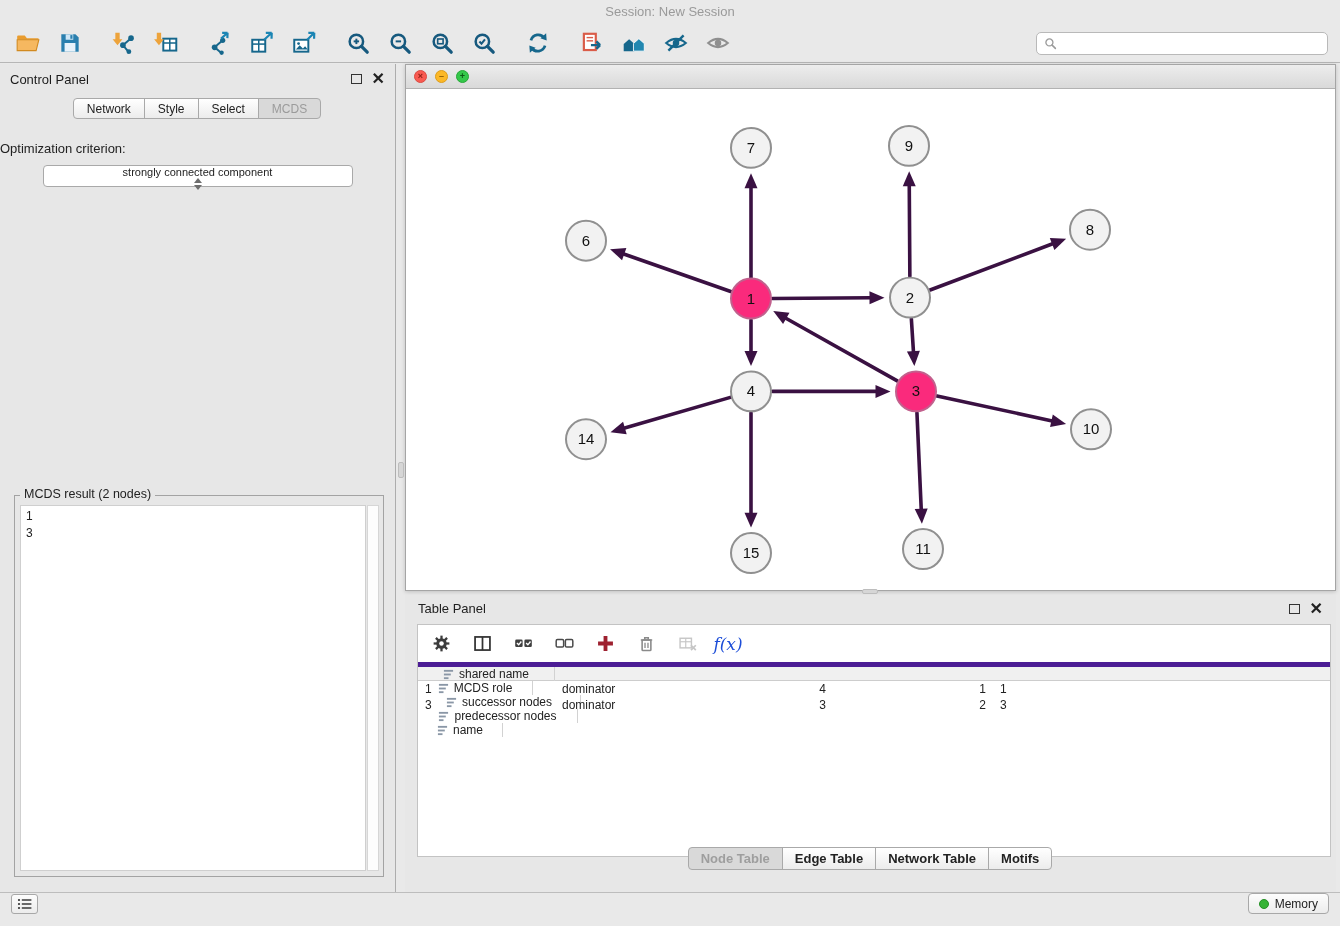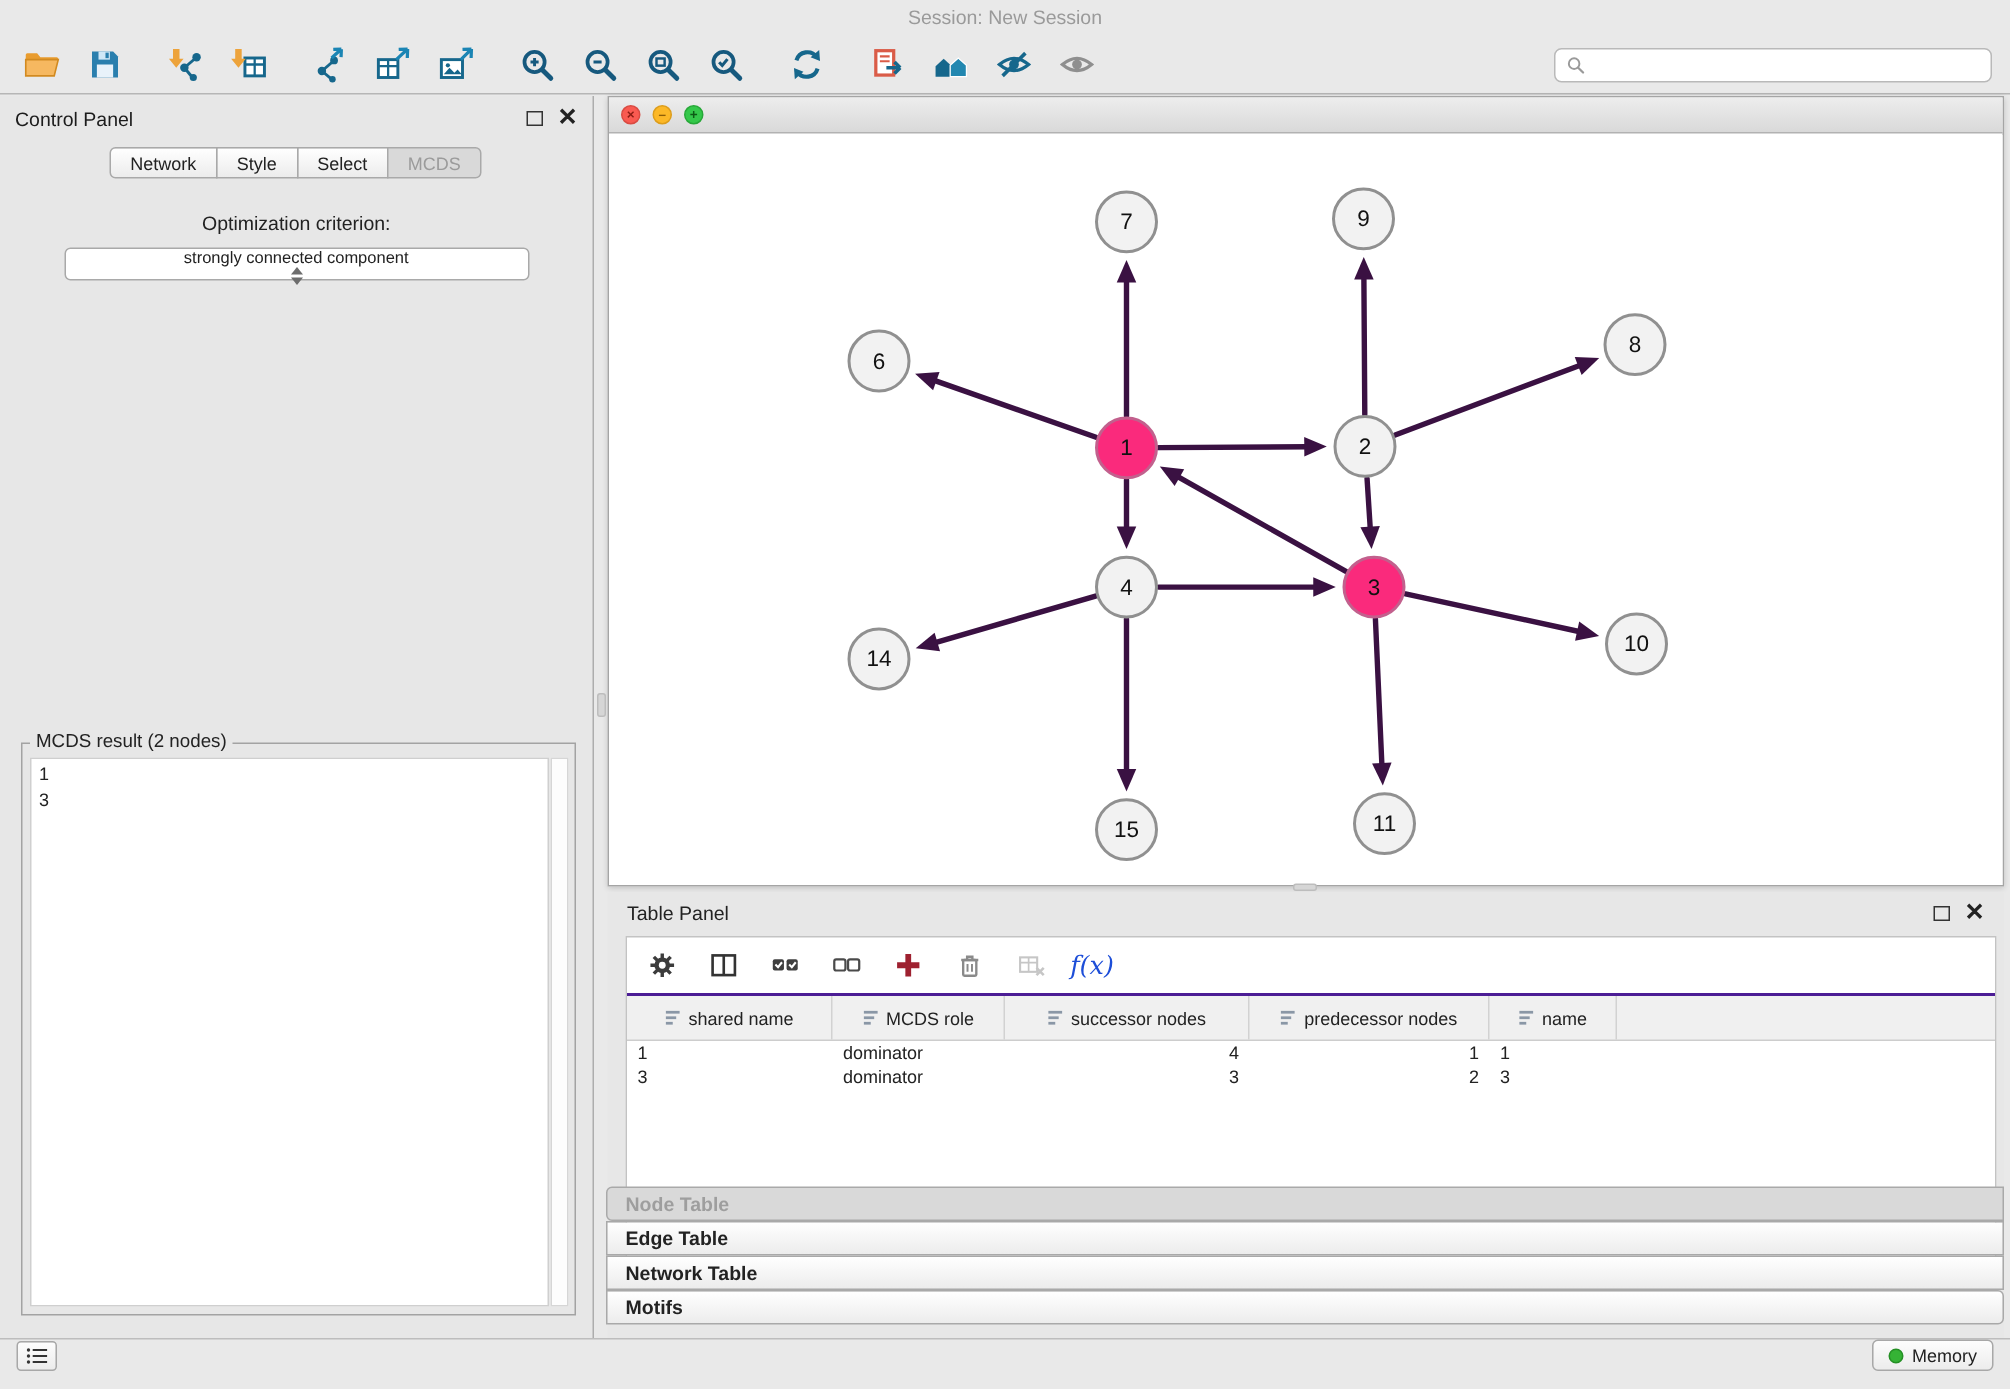--- a/index.html
+++ b/index.html
@@ -29,21 +29,21 @@
   .panel-header { height:30px; display:flex; align-items:center; padding:0 10px; font-size:13px; color:#1c1c1c; }
   .panel-header .spacer { flex:1; }
   .float-btn { width:11px; height:10px; border:1.5px solid #333; margin-right:10px; cursor:default; }
   .close-btn { font-size:16px; font-weight:bold; color:#222; line-height:14px; cursor:default; }
   .cp-tabs { display:flex; justify-content:center; margin-top:4px; }
   .cp-tab { border:1px solid #a9a9a9; background:linear-gradient(#ffffff,#ececec);
     padding:2px 13px; font-size:12px; margin-left:-1px; height:21px; line-height:16px; }
   .cp-tab:first-child { border-radius:4px 0 0 4px; }
   .cp-tab:last-child { border-radius:0 4px 4px 0; }
   .cp-tab.selected { background:#d9d9d9; color:#9b9b9b; }
-  .opt-label { text-align:center; margin-top:22px; font-size:13px; }
+  .opt-label { margin-top:22px; font-size:13px; }
   .combo { margin:9px auto 0; width:310px; height:22px; background:#fff;
     border:1px solid #a9a9a9; border-radius:4px; display:flex; align-items:center;
     padding:0 8px; font-size:11px;flex-direction:column; }
   .combo .val { flex:1; }
   .chevrons { display:flex; flex-direction:column; gap:2px; }
   .chevrons i { display:block; width:0; height:0; border-left:4px solid transparent; border-right:4px solid transparent; }
   .chev-up { border-bottom:5px solid #6d6d6d; }
   .chev-dn { border-top:5px solid #6d6d6d; }
   .btn-row { display:flex; justify-content:center; gap:13px; margin-top:13px; }
   .btn { height:21px; background:linear-gradient(#ffffff,#efefef); border:1px solid #a9a9a9;
@@ -73,30 +73,30 @@
   
   .table-panel { position:absolute; left:405px; top:595px; width:931px; height:297px; background:#e7e7e7; }
   .tp-header { height:27px; display:flex; align-items:center; padding:0 13px; font-size:13px; }
   .tp-header .spacer { flex:1; }
   .tp-body { position:absolute; left:12px; right:5px; top:29px; bottom:35px;
     background:#fff; border:1px solid #c3c3c3; overflow:hidden; }
   .tp-toolbar { height:37px; display:flex; align-items:center; padding:0 11px; gap:17px; }
   .tp-toolbar .tb-btn { width:24px; height:24px; }
   .tp-toolbar svg { width:21px; height:21px; }
   .fx { font-family:"DejaVu Serif", serif; font-style:italic; font-size:17px; color:#1d4ed8; }
-  .table-header { display:flex; height:32px; background:#f0f0f0;
-    border-top:2px solid #4c1d95; border-bottom:1px solid #cdcdcd; font-size:12px; }
+  .table-header { display:flex; height:19px; background:#f0f0f0;
+    border-top:5px solid #4c1d95; border-bottom:1px solid #cdcdcd; font-size:12px;flex-direction:column; }
   .th-cell { display:flex; align-items:center; justify-content:center; gap:5px;
     border-right:1px solid #d2d2d2; padding:0 4px; }
   .tr { display:flex; height:16px; font-size:12px; align-items:center; }
   .td { padding:0 7px; overflow:hidden; white-space:nowrap; }
   .col0 { width:137px; } .col1 { width:115px; } .col2 { width:163px; }
   .col3 { width:160px; } .col4 { width:85px; }
   .align-right { text-align:right; }
-  .tp-tabs { position:absolute; bottom:9px; left:0; right:0; display:flex; justify-content:center;flex-direction:column; }
+  .tp-tabs { position:absolute; bottom:22px; left:0; right:0; display:flex; justify-content:center; }
   .tp-tab { border:1px solid #a9a9a9; background:linear-gradient(#ffffff,#ececec);
     padding:3px 12px; font-size:13px; margin-left:-1px; font-weight:bold; }
   .tp-tab:first-child { border-radius:4px 0 0 4px; }
   .tp-tab:last-child { border-radius:0 4px 4px 0; }
   .tp-tab.selected { background:#d9d9d9; color:#9e9e9e; }
   
   .status-bar { position:absolute; left:0; right:0; top:892px; height:22px;
     background:#e9e9e9; border-top:1px solid #bdbdbd; display:flex; align-items:center; padding:0 11px; }
   .sb-btn { width:27px; height:20px; border:1px solid #a8a8a8; border-radius:3px;
     background:linear-gradient(#fdfdfd,#ececec); display:flex; align-items:center; justify-content:center; }

